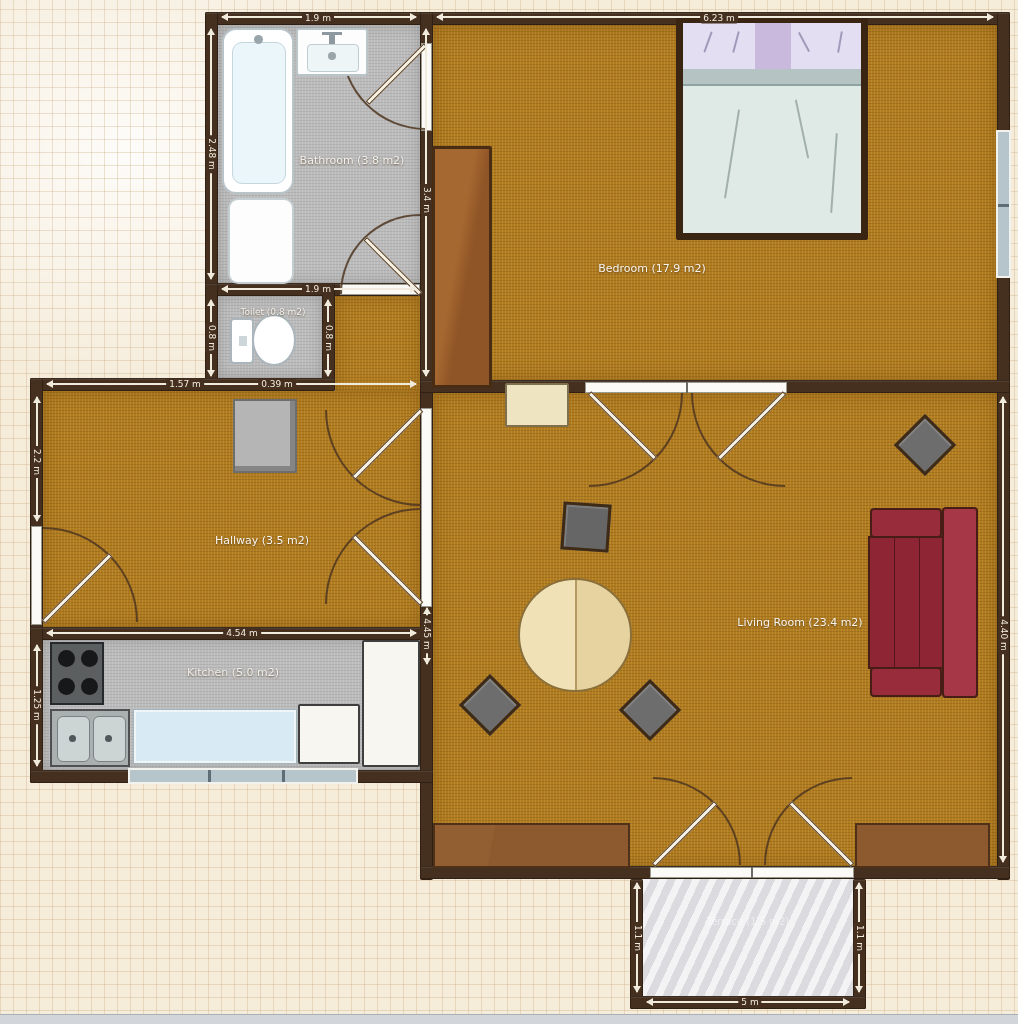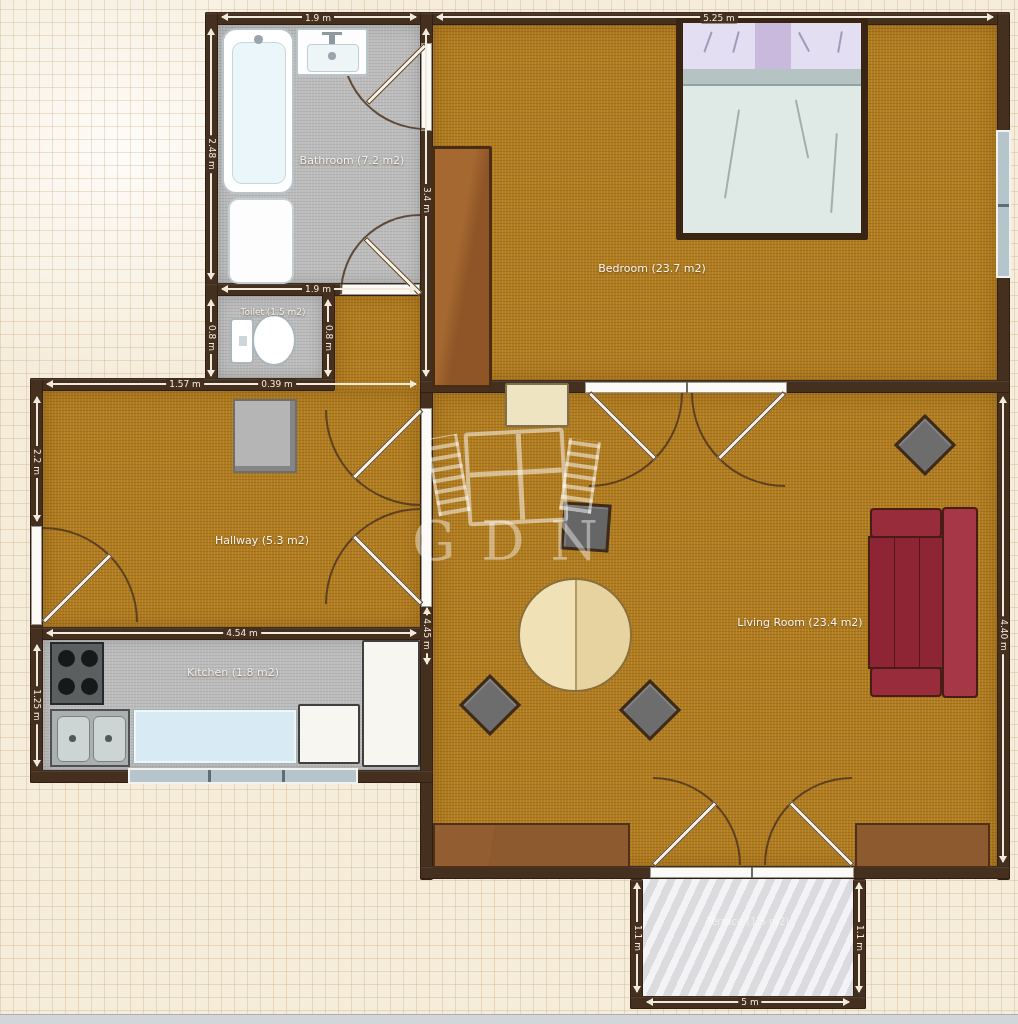--- a/index.html
+++ b/index.html
@@ -202,50 +202,41 @@
   <div class="dim-line-v" style="left:36px;top:397px;height:124px;"></div>
   <div class="dim-line-h" style="left:47px;top:632px;width:369px;"></div>
   <div class="dim-line-v" style="left:36px;top:645px;height:121px;"></div>
   <div class="dim-line-v" style="left:426px;top:608px;height:56px;"></div>
   <div class="dim-line-v" style="left:1002px;top:397px;height:465px;"></div>
   <div class="dim-line-v" style="left:636px;top:883px;height:109px;"></div>
   <div class="dim-line-v" style="left:858px;top:883px;height:109px;"></div>
   <div class="dim-line-h" style="left:647px;top:1001px;width:202px;"></div>
 
   <div class="dim-label" style="left:318px;top:18px;">1.9 m</div>
-  <div class="dim-label" style="left:719px;top:18px;">5.25 m</div>
+  <div class="dim-label" style="left:719px;top:18px;">6.23 m</div>
   <div class="dim-label v" style="left:211px;top:154px;">2.48 m</div>
   <div class="dim-label" style="left:318px;top:289px;">1.9 m</div>
   <div class="dim-label v" style="left:426px;top:200px;">3.4 m</div>
   <div class="dim-label v" style="left:211px;top:338px;">0.8 m</div>
   <div class="dim-label v" style="left:328px;top:338px;">0.8 m</div>
   <div class="dim-label" style="left:185px;top:384px;">1.57 m</div>
   <div class="dim-label" style="left:277px;top:384px;">0.39 m</div>
   <div class="dim-label v" style="left:36px;top:462px;">2.2 m</div>
   <div class="dim-label" style="left:242px;top:633px;">4.54 m</div>
   <div class="dim-label v" style="left:36px;top:705px;">1.25 m</div>
   <div class="dim-label v" style="left:426px;top:634px;">4.45 m</div>
   <div class="dim-label v" style="left:1003px;top:635px;">4.40 m</div>
   <div class="dim-label v" style="left:637px;top:938px;">1.1 m</div>
   <div class="dim-label v" style="left:859px;top:938px;">1.1 m</div>
   <div class="dim-label" style="left:750px;top:1002px;">5 m</div>
 
-  <div class="room-label" style="left:352px;top:160px;opacity:.8;">Bathroom (7.2 m2)</div>
-  <div class="room-label" style="left:273px;top:312px;font-size:9px;opacity:.8;">Toilet (1.5 m2)</div>
-  <div class="room-label" style="left:652px;top:268px;">Bedroom (23.7 m2)</div>
-  <div class="room-label" style="left:262px;top:540px;">Hallway (5.3 m2)</div>
-  <div class="room-label" style="left:233px;top:672px;opacity:.75;">Kitchen (1.8 m2)</div>
+  <div class="room-label" style="left:352px;top:160px;opacity:.8;">Bathroom (3.8 m2)</div>
+  <div class="room-label" style="left:273px;top:312px;font-size:9px;opacity:.8;">Toilet (0.8 m2)</div>
+  <div class="room-label" style="left:652px;top:268px;">Bedroom (17.9 m2)</div>
+  <div class="room-label" style="left:262px;top:540px;">Hallway (3.5 m2)</div>
+  <div class="room-label" style="left:233px;top:672px;opacity:.75;">Kitchen (5.0 m2)</div>
   <div class="room-label" style="left:800px;top:622px;">Living Room (23.4 m2)</div>
   <div class="room-label" style="left:748px;top:921px;color:rgba(255,255,255,.85);opacity:.6;text-shadow:none;font-size:10px;">Terrace (1.5 m2)</div>
 
-  <div class="wm" style="left:398px;top:420px;width:240px;height:160px;">
-    <div class="abs" style="left:34px;top:16px;width:26px;height:78px;transform:rotate(-10deg);border-left:3px solid rgba(255,255,255,.5);border-right:3px solid rgba(255,255,255,.5);background:repeating-linear-gradient(0deg, rgba(255,255,255,.5) 0 4px, transparent 4px 11px);"></div>
-    <div class="abs" style="left:68px;top:10px;width:92px;height:86px;transform:rotate(-3deg);border:4px solid rgba(255,255,255,.5);border-radius:4px;">
-      <div class="abs" style="left:48px;top:0;width:5px;height:100%;background:rgba(255,255,255,.5);"></div>
-      <div class="abs" style="left:0;top:36px;width:100%;height:5px;background:rgba(255,255,255,.5);"></div>
-    </div>
-    <div class="abs" style="left:166px;top:20px;width:26px;height:72px;transform:rotate(8deg);border-left:3px solid rgba(255,255,255,.5);border-right:3px solid rgba(255,255,255,.5);background:repeating-linear-gradient(0deg, rgba(255,255,255,.5) 0 4px, transparent 4px 11px);"></div>
-    <div class="abs" style="left:0px;top:94px;width:240px;text-align:center;font-family:'DejaVu Serif','Liberation Serif',serif;font-size:54px;line-height:56px;letter-spacing:26px;color:rgba(255,255,255,.42);">GDN</div>
-  </div>
 
   <div class="abs" style="left:0;top:1014px;width:1018px;height:10px;background:#d2d6da;border-top:1px solid #a9afb6;"></div>
 
 </div>
 
 </body></html>

